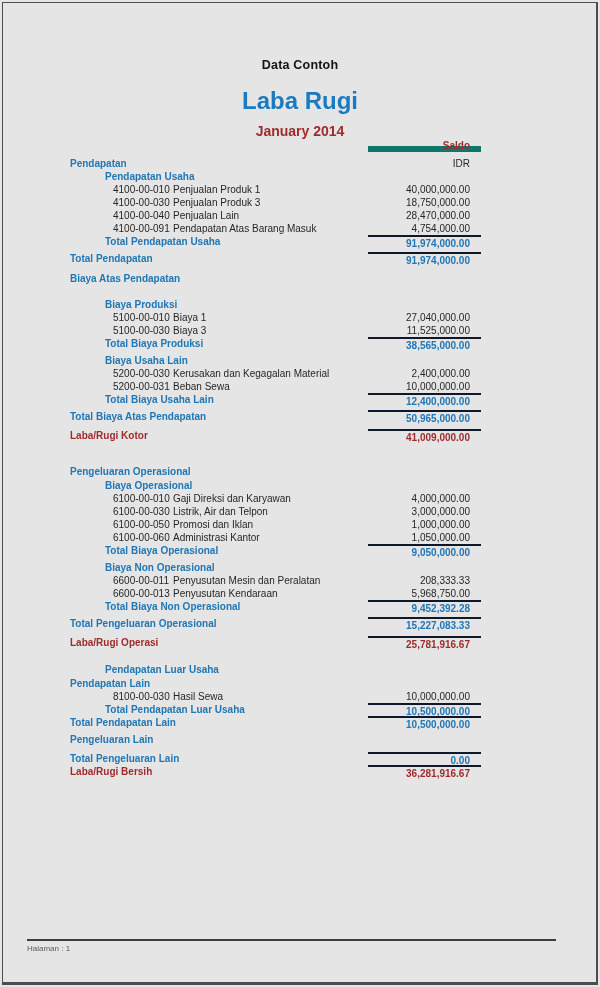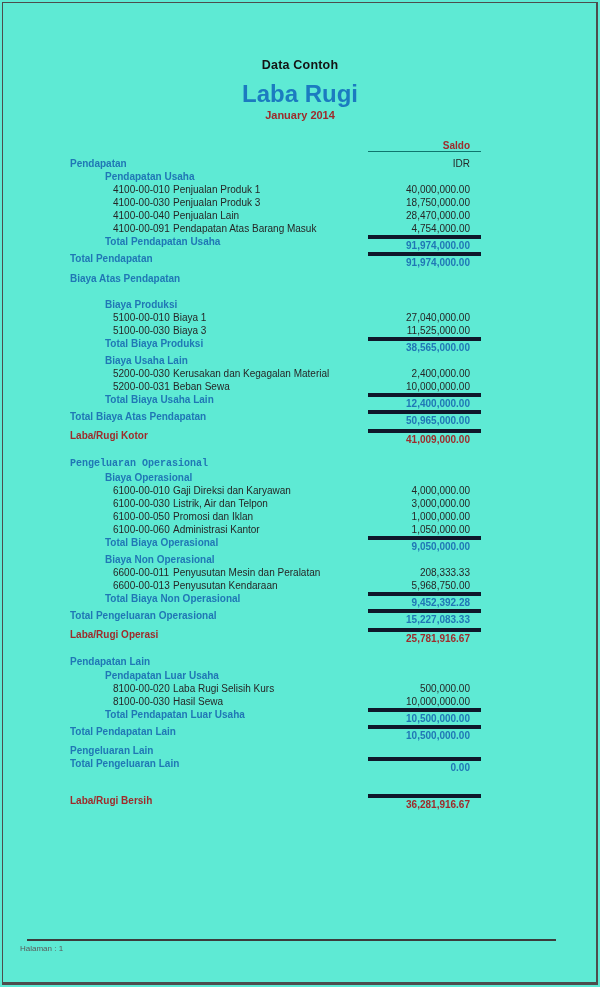--- a/index.html
+++ b/index.html
@@ -1,64 +1,64 @@
 <!DOCTYPE html>
 <html><head>
 <meta charset="utf-8">
 <style>
   html,body{margin:0;padding:0;background:#fff;}
-  .page{position:relative;width:600px;height:987px;background:#5eead4;overflow:hidden;
+  .page{position:relative;width:600px;height:987px;background:#e5e5e5;overflow:hidden;
         font-family:"Liberation Sans", sans-serif;}
   .frame{position:absolute;left:2px;top:2px;right:2px;bottom:2px;
          border:solid #4d4d4d;border-width:1px 2px 3px 1px;pointer-events:none;}
 
   
   .rpt-header{position:absolute;top:58px;left:0;width:100%;text-align:center;}
   .company{font-size:12.5px;font-weight:bold;color:#141414;letter-spacing:0.2px;}
-  .title{margin-top:9px;font-size:24px;font-weight:bold;color:#1b7bc0;line-height:1.05;}
-  .period{margin-top:3px;font-size:11px;font-weight:bold;color:#9e2b2b;}
+  .title{margin-top:16px;font-size:24px;font-weight:bold;color:#1b7bc0;line-height:1.05;}
+  .period{margin-top:10px;font-size:14px;font-weight:bold;color:#9e2b2b;}
 
   
   .rows{position:absolute;left:70px;top:139px;width:411px;}
   .row{display:flex;height:13px;font-size:10px;line-height:13px;white-space:nowrap;}
   .lbl{flex:1;overflow:hidden;}
   .lv1 .lbl{padding-left:35px;}
   .code{width:60px;margin-left:43px;color:#262626;}
   .desc{flex:1;color:#262626;overflow:hidden;}
   .amt{width:113px;text-align:right;padding-right:11px;box-sizing:border-box;}
   .t-detail .amt{color:#262626;font-weight:normal;}
   .t-section .lbl{color:#2077b5;font-weight:bold;}
   .t-section .amt{color:#262626;font-weight:normal;}
   .t-total .lbl,.t-total .amt{color:#2077b5;font-weight:bold;}
   .t-result .lbl,.t-result .amt{color:#9e2b2b;font-weight:bold;}
-  .t-colhead .amt{color:#9e2b2b;font-weight:bold;border-bottom:1px solid #0f766e;}
-  .line .amt{border-top:4px solid #0f172a;}
+  .t-colhead .amt{color:#9e2b2b;font-weight:bold;border-bottom:6px solid #0f766e;}
+  .line .amt{border-top:2px solid #0f172a;}
 
   
   .rows .row:nth-child(2){margin-top:5px;}
   .rows .row:nth-child(9){margin-top:4px;}
   .rows .row:nth-child(10){margin-top:7px;}
   .rows .row:nth-child(11){margin-top:13px;}
   .rows .row:nth-child(15){margin-top:4px;}
   .rows .row:nth-child(19){margin-top:4px;}
   .rows .row:nth-child(20){margin-top:6px;}
-  .rows .row:nth-child(21){margin-top:15px;font-family:Liberation Mono, monospace;}
+  .rows .row:nth-child(21){margin-top:23px;}
   .rows .row:nth-child(22){margin-top:1px;}
   .rows .row:nth-child(28){margin-top:4px;}
   .rows .row:nth-child(32){margin-top:4px;}
   .rows .row:nth-child(33){margin-top:6px;}
   .rows .row:nth-child(34){margin-top:14px;}
   .rows .row:nth-child(35){margin-top:1px;}
   .rows .row:nth-child(39){margin-top:4px;}
   .rows .row:nth-child(40){margin-top:6px;}
   .rows .row:nth-child(42){margin-top:24px;}
 
   
   .footer-rule{position:absolute;left:27px;top:939px;width:529px;border-top:2px solid #3c3c3c;}
-  .footer-text{position:absolute;left:20px;top:944px;font-size:8px;color:#5a5a5a;}
+  .footer-text{position:absolute;left:27px;top:944px;font-size:8px;color:#5a5a5a;}
 </style>
 </head>
 <body>
 
 <div class="page">
   <div class="frame"></div>
 
   <div class="rpt-header">
     <div class="company">Data Contoh</div>
     <div class="title">Laba Rugi</div>
@@ -205,32 +205,27 @@
         <span class="amt">9,452,392.28</span>
       </div>
       <div class="row t-total line">
         <span class="lbl">Total Pengeluaran Operasional</span>
         <span class="amt">15,227,083.33</span>
       </div>
       <div class="row t-result line">
         <span class="lbl">Laba/Rugi Operasi</span>
         <span class="amt">25,781,916.67</span>
       </div>
+      <div class="row t-section lv1">
+        <span class="lbl">Pendapatan Luar Usaha</span>
+        <span class="amt"></span>
+      </div>
       <div class="row t-section">
         <span class="lbl">Pendapatan Lain</span>
         <span class="amt"></span>
-      </div>
-      <div class="row t-section lv1">
-        <span class="lbl">Pendapatan Luar Usaha</span>
-        <span class="amt"></span>
-      </div>
-      <div class="row t-detail">
-        <span class="code">8100-00-020</span>
-        <span class="desc">Laba Rugi Selisih Kurs</span>
-        <span class="amt">500,000.00</span>
       </div>
       <div class="row t-detail">
         <span class="code">8100-00-030</span>
         <span class="desc">Hasil Sewa</span>
         <span class="amt">10,000,000.00</span>
       </div>
       <div class="row t-total lv1 line">
         <span class="lbl">Total Pendapatan Luar Usaha</span>
         <span class="amt">10,500,000.00</span>
       </div>

